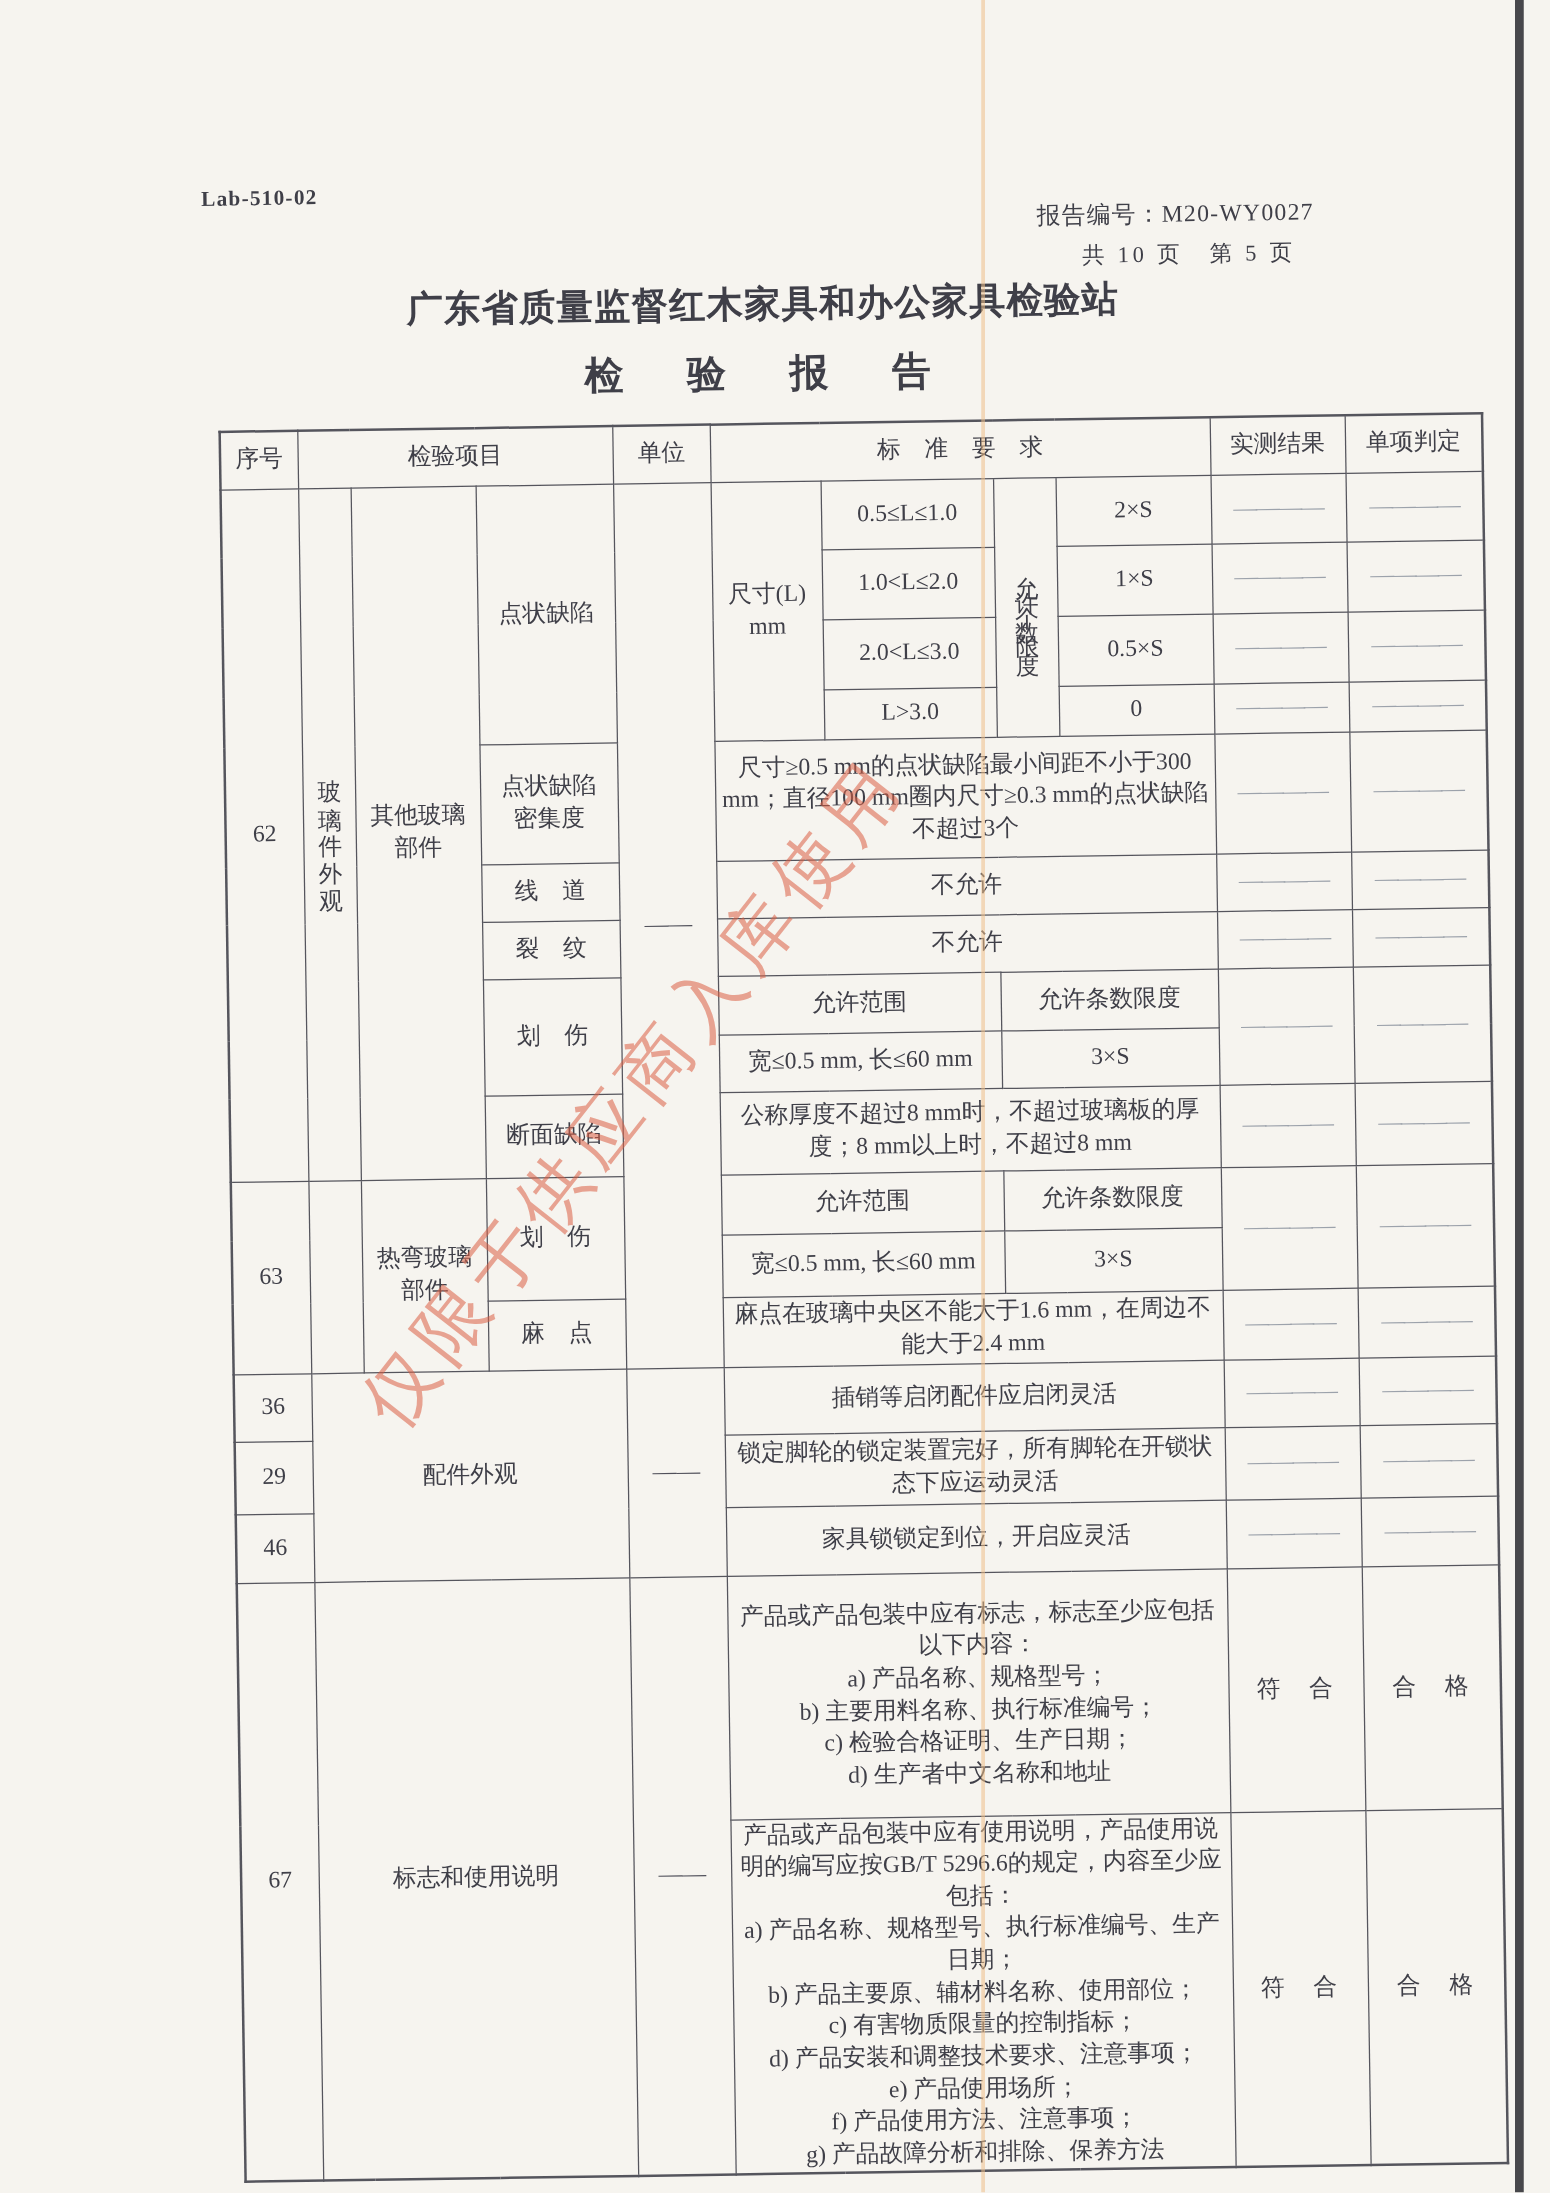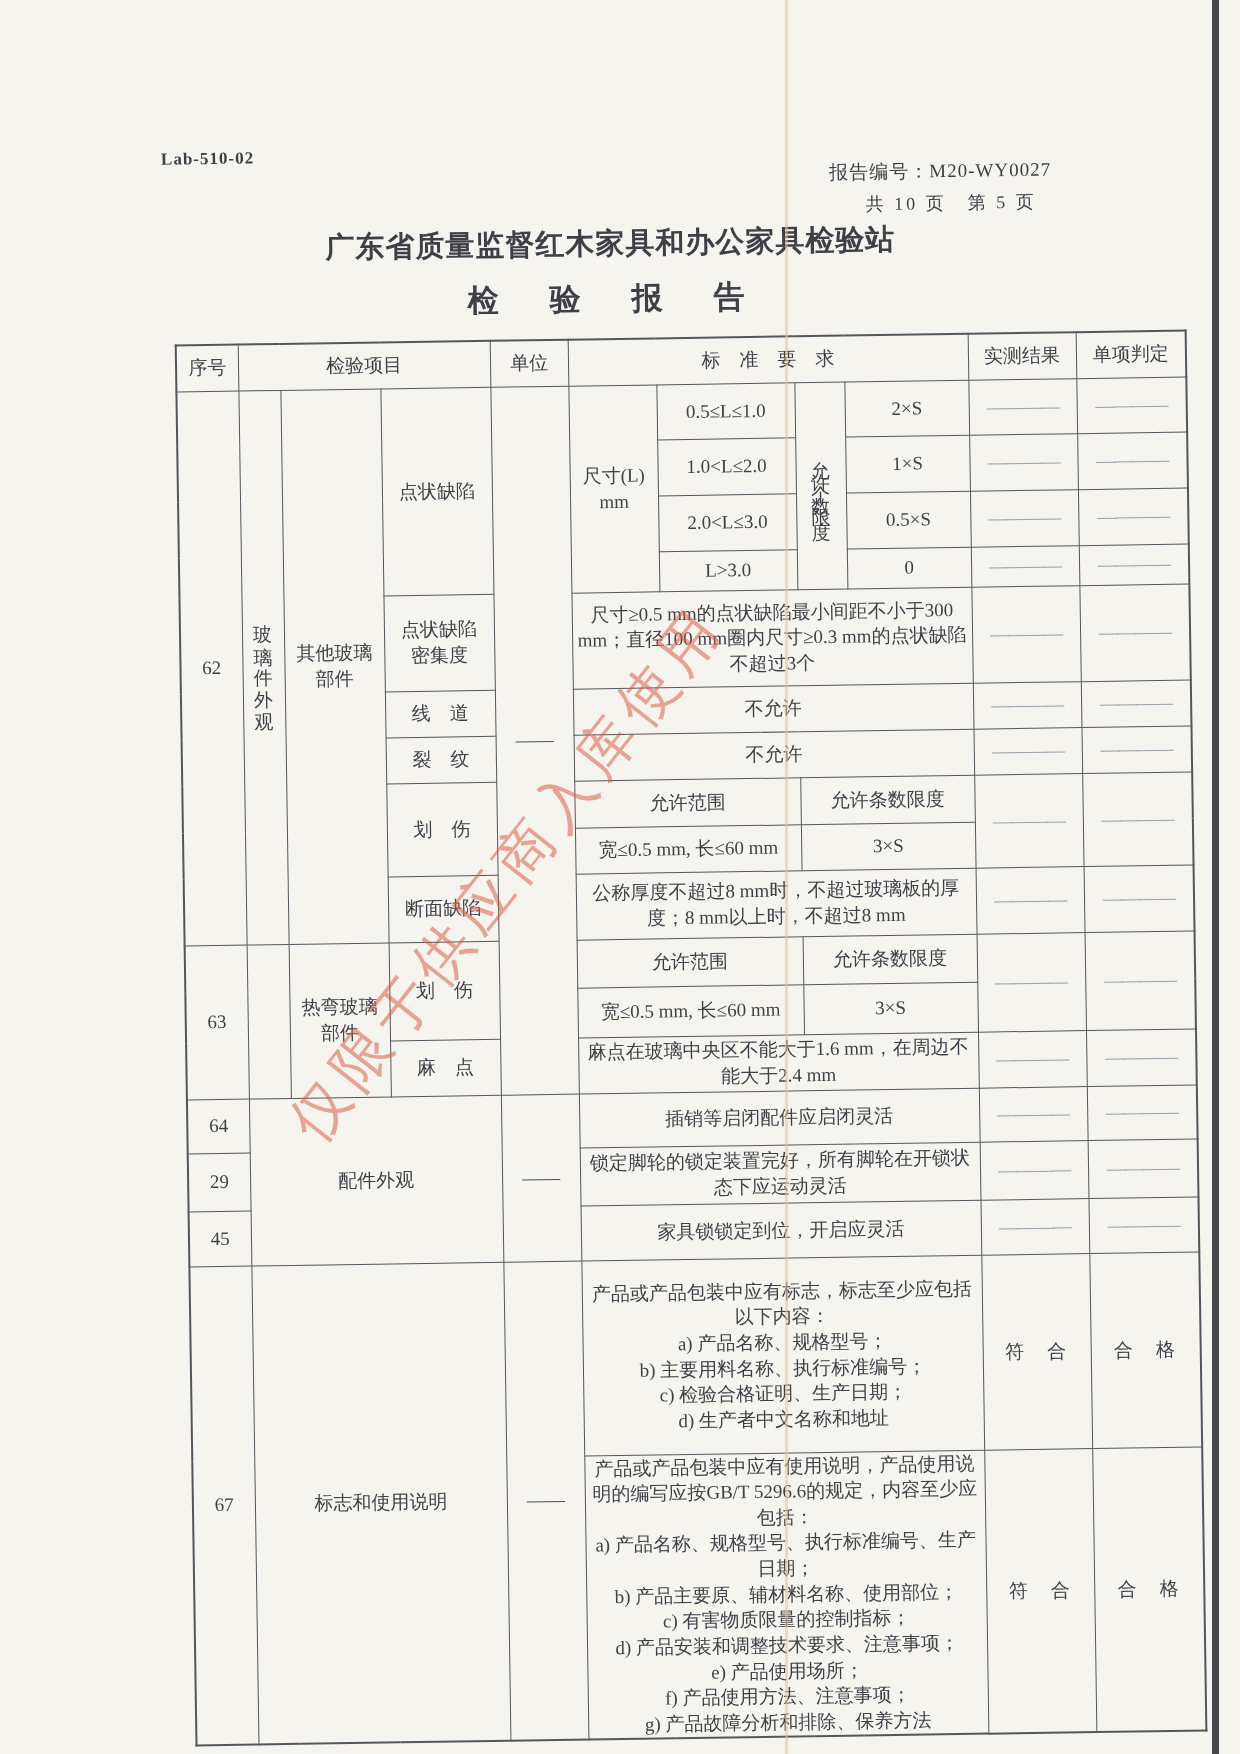--- a/index.html
+++ b/index.html
@@ -167,35 +167,35 @@
       <td colspan="2">3×S</td>
     </tr>
     <tr style="height:56px">
       <td>麻　点</td>
       <td colspan="4" class="tl lh27">麻点在玻璃中央区不能大于1.6 mm，在周边不能大于2.4 mm</td>
       <td class="dashcell">————</td>
       <td class="dashcell">————</td>
     </tr>
 
     <tr style="height:54px">
-      <td>64</td>
+      <td>36</td>
       <td colspan="3" rowspan="3">配件外观</td>
       <td rowspan="3" class="udash">——</td>
       <td colspan="4" class="tl">插销等启闭配件应启闭灵活</td>
       <td class="dashcell">————</td>
       <td class="dashcell">————</td>
     </tr>
     <tr style="height:58px">
       <td>29</td>
       <td colspan="4" class="tl lh27">锁定脚轮的锁定装置完好，所有脚轮在开锁状态下应运动灵活</td>
       <td class="dashcell">————</td>
       <td class="dashcell">————</td>
     </tr>
     <tr style="height:55px">
-      <td>45</td>
+      <td>46</td>
       <td colspan="4" class="tl">家具锁锁定到位，开启应灵活</td>
       <td class="dashcell">————</td>
       <td class="dashcell">————</td>
     </tr>
 
     <tr style="height:195px">
       <td rowspan="2">67</td>
       <td colspan="3" rowspan="2">标志和使用说明</td>
       <td rowspan="2" class="udash">——</td>
       <td colspan="4" class="tl pre blk1">产品或产品包装中应有标志，标志至少应包括以下内容：

